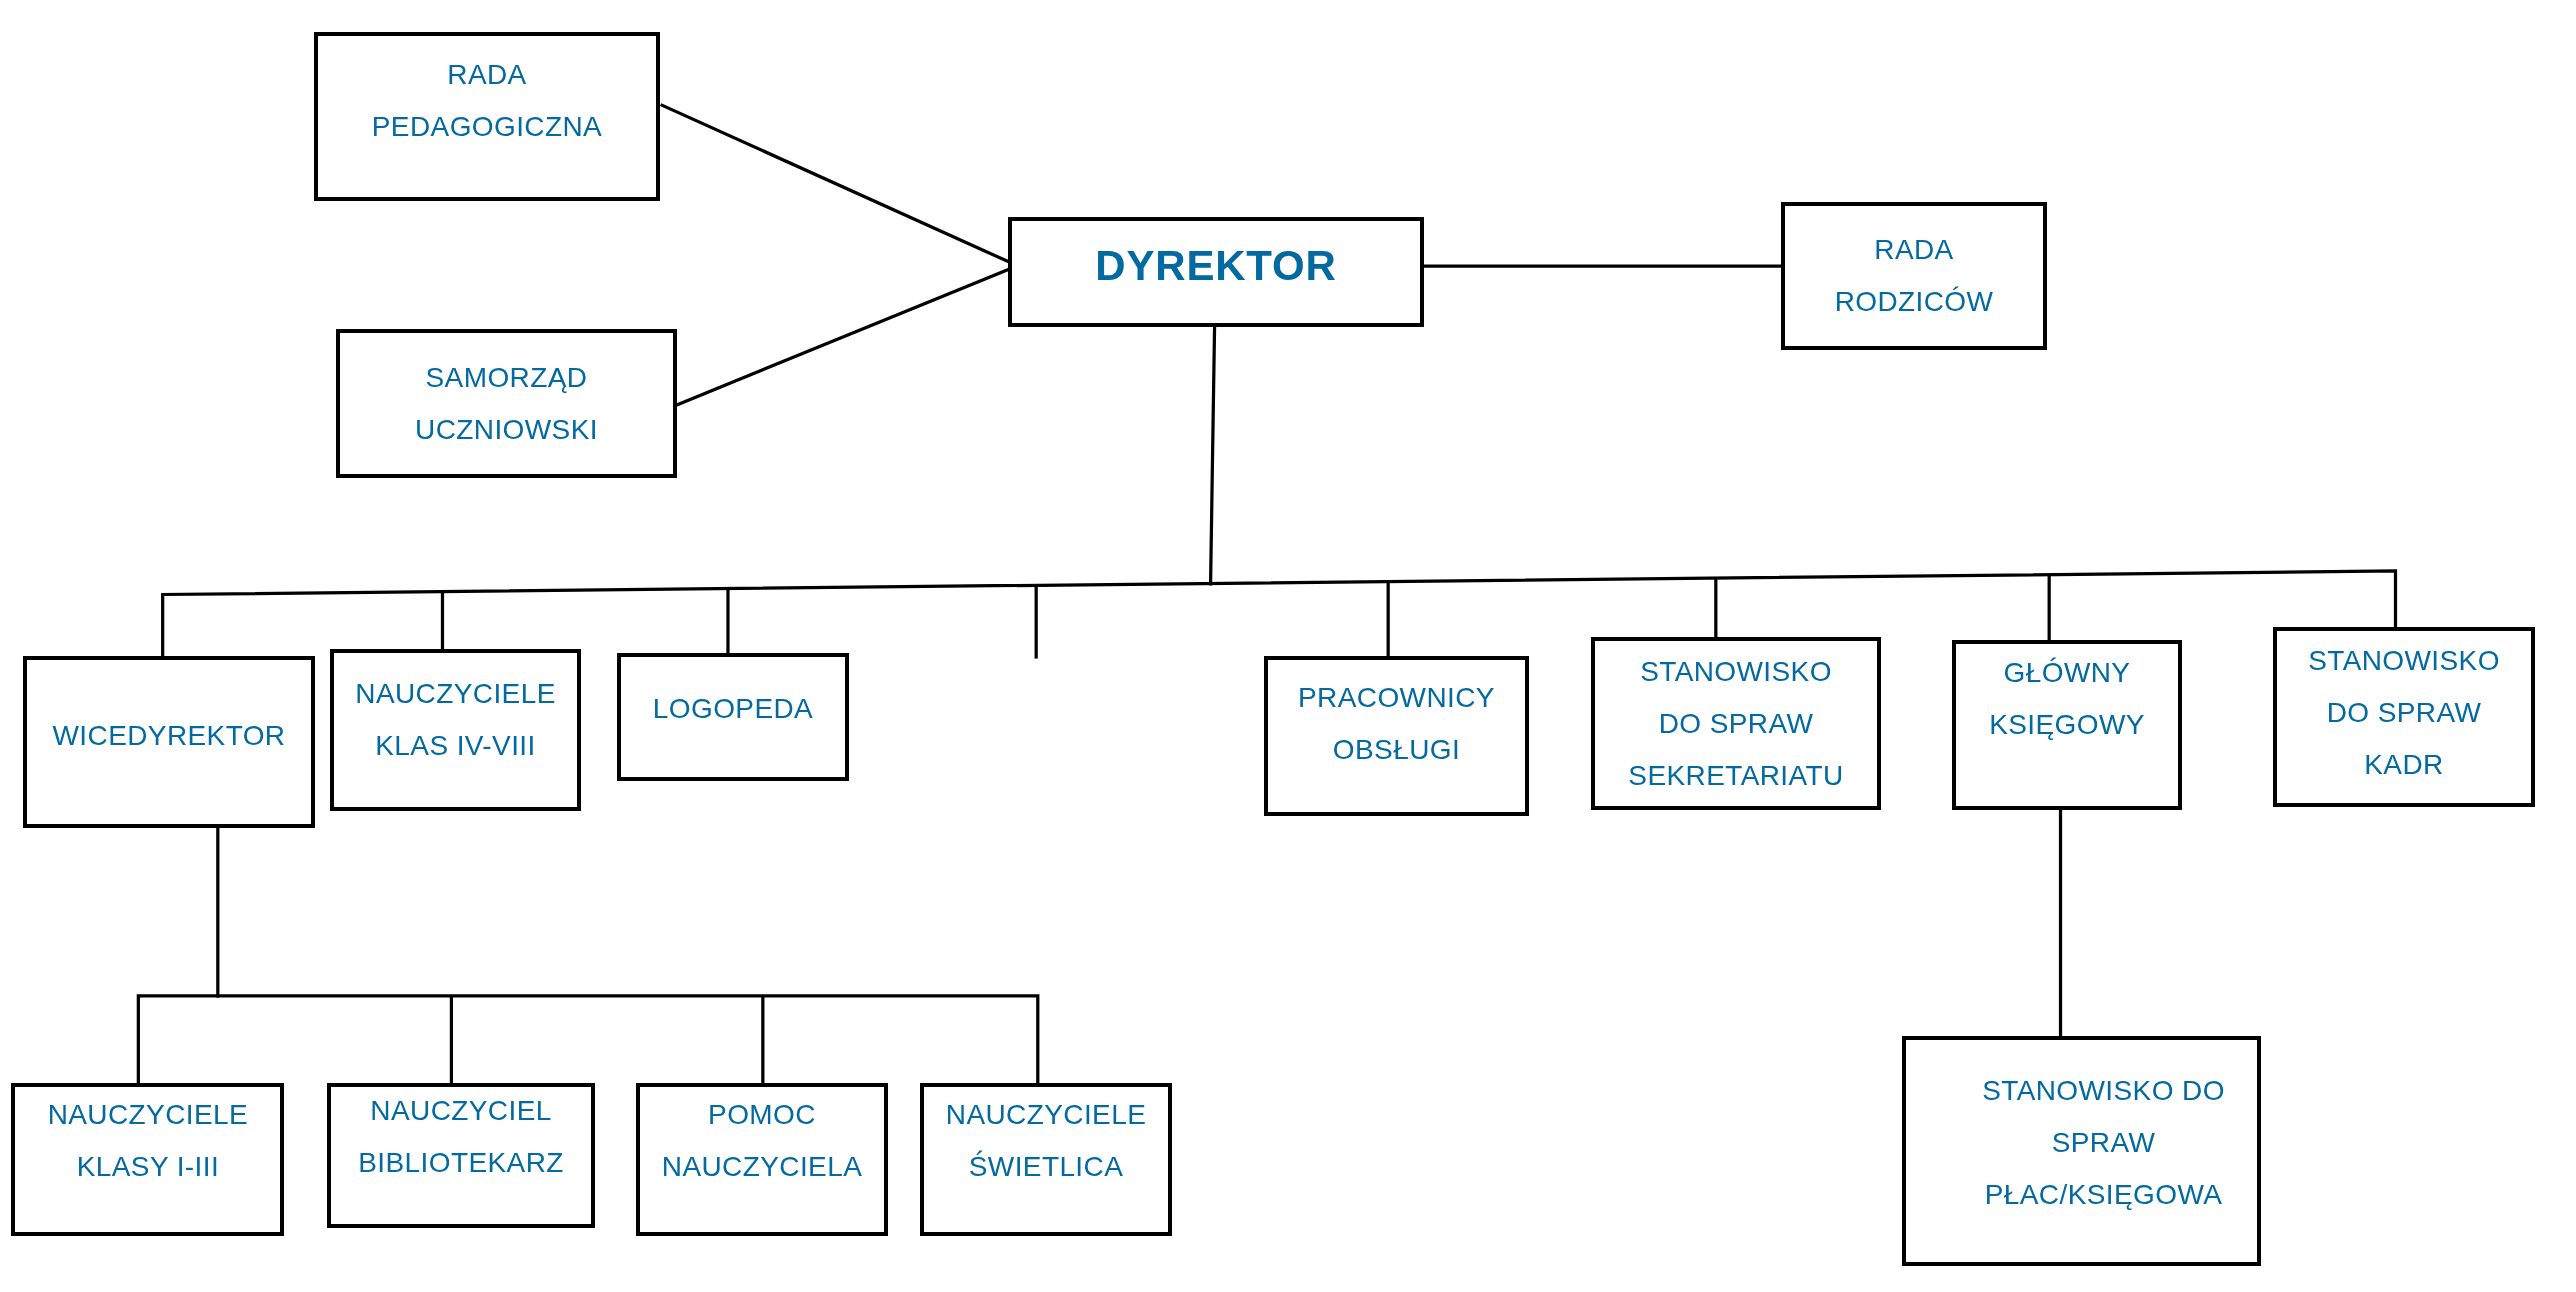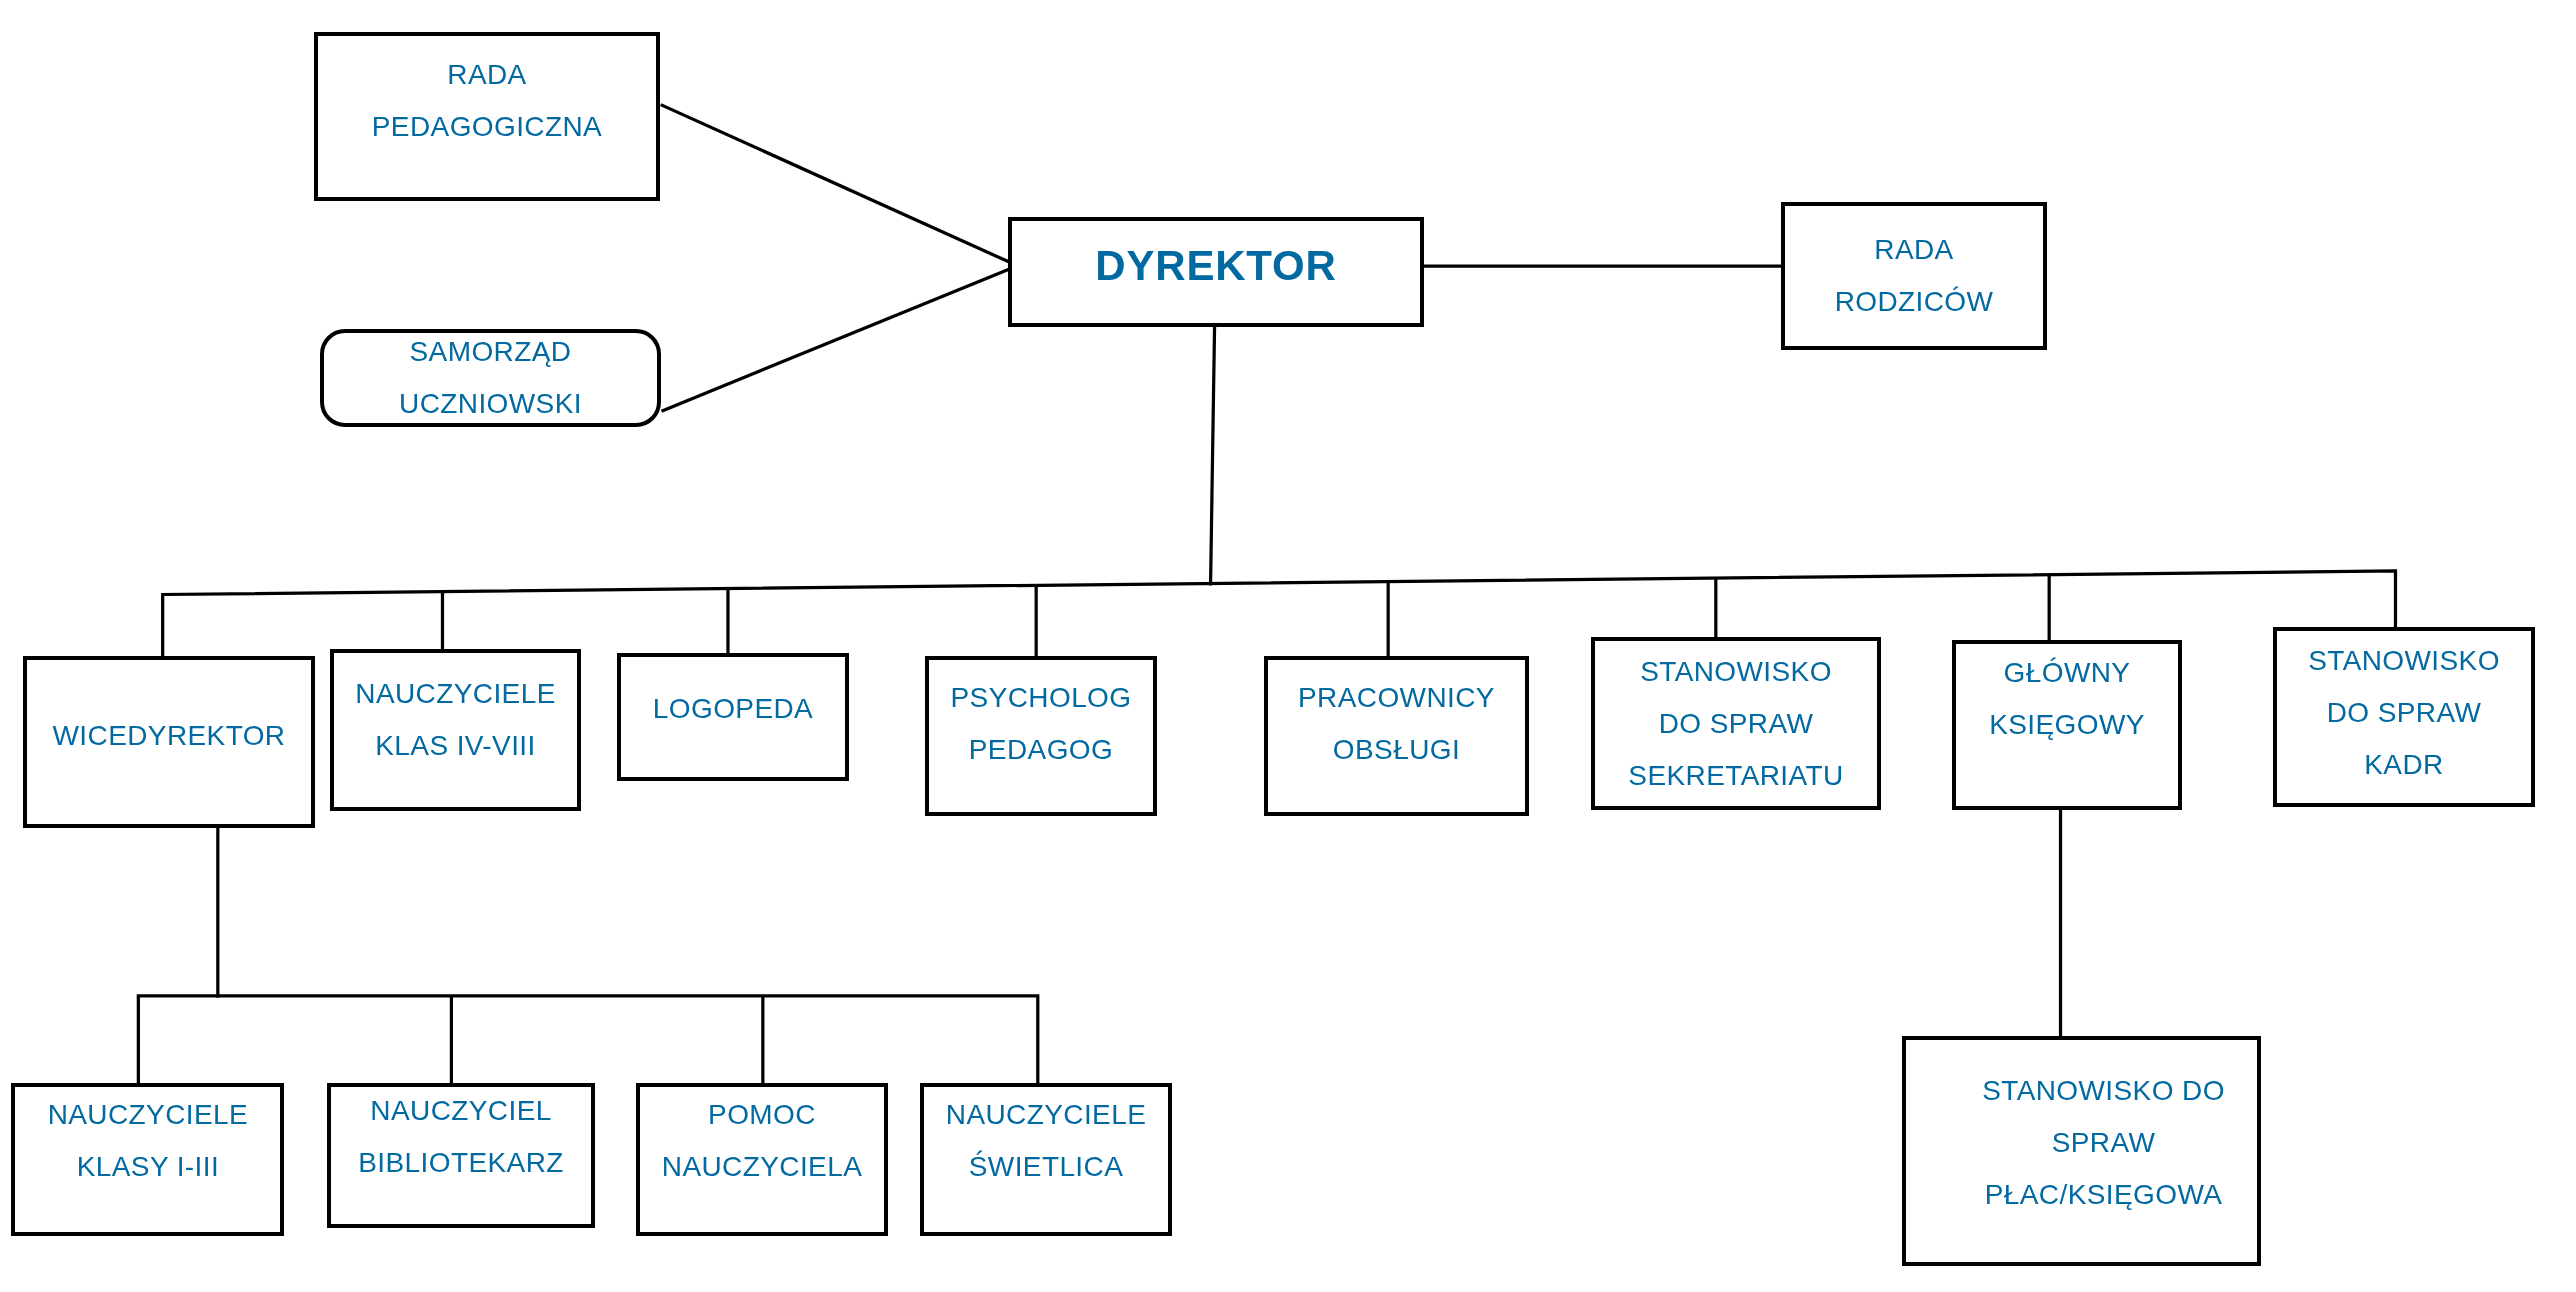--- a/index.html
+++ b/index.html
@@ -46,21 +46,21 @@
     <line x1="940" y1="1228" x2="940" y2="1338"></line>
 
     <line x1="2540" y1="996" x2="2540" y2="1280"></line>
   </svg>
 
   <div class="box" style="left:314px;top:32px;width:346px;height:169px;padding-bottom:31px;">
     <span class="lbl">RADA
 PEDAGOGICZNA</span>
   </div>
 
-  <div class="box" style="left:320px;top:329px;width:341px;height:98px;border-radius:25px;">
+  <div class="box" style="left:336px;top:329px;width:341px;height:149px;">
     <span class="lbl">SAMORZĄD
 UCZNIOWSKI</span>
   </div>
 
   <div class="box dyr" style="left:1008px;top:217px;width:416px;height:110px;padding-bottom:13px;">
     <span class="lbl">DYREKTOR</span>
   </div>
 
   <div class="box" style="left:1781px;top:202px;width:266px;height:148px;">
     <span class="lbl">RADA
@@ -73,24 +73,20 @@
 
   <div class="box" style="left:330px;top:649px;width:251px;height:162px;padding-bottom:21px;">
     <span class="lbl">NAUCZYCIELE
 KLAS IV-VIII</span>
   </div>
 
   <div class="box" style="left:617px;top:653px;width:232px;height:128px;padding-bottom:16px;">
     <span class="lbl">LOGOPEDA</span>
   </div>
 
-  <div class="box" style="left:925px;top:656px;width:232px;height:160px;padding-bottom:24px;">
-    <span class="lbl">PSYCHOLOG
-PEDAGOG</span>
-  </div>
 
   <div class="box" style="left:1264px;top:656px;width:265px;height:160px;padding-bottom:24px;">
     <span class="lbl">PRACOWNICY
 OBSŁUGI</span>
   </div>
 
   <div class="box" style="left:1591px;top:637px;width:290px;height:173px;">
     <span class="lbl">STANOWISKO
 DO SPRAW
 SEKRETARIATU</span>

